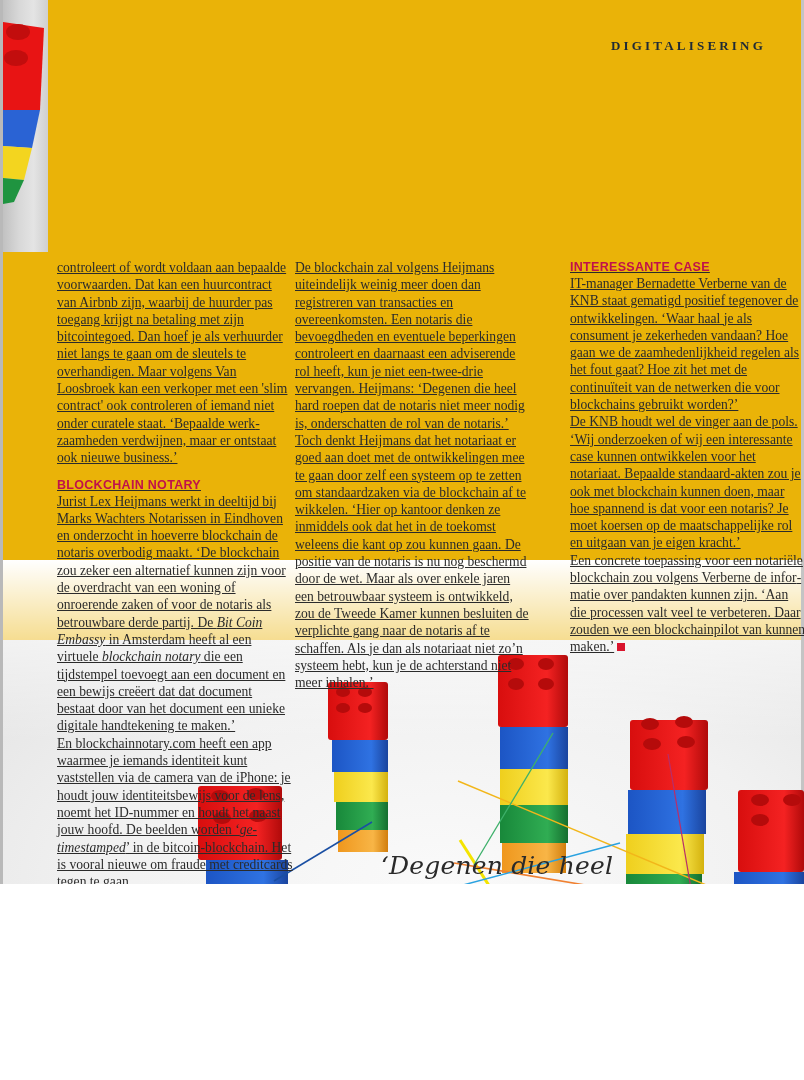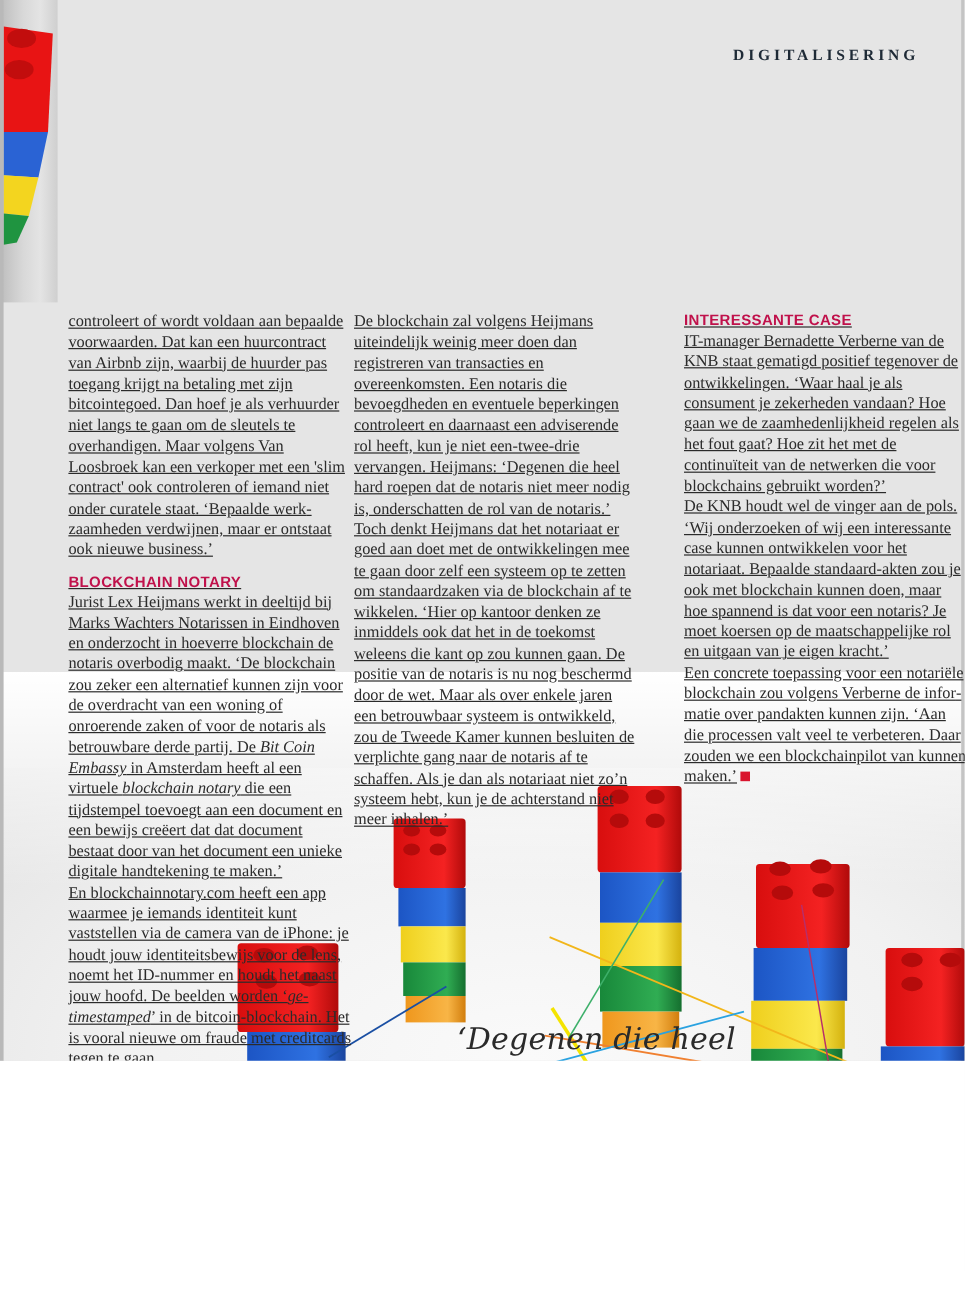--- a/index.html
+++ b/index.html
@@ -1,19 +1,19 @@
 <!DOCTYPE html>
 <html><head>
   <meta charset="utf-8">
   <style>
     * { margin: 0; padding: 0; box-sizing: border-box; }
     html, body { width: 804px; height: 1080px; overflow: hidden; background: #ffffff; }
     body { position: relative; font-family: "Liberation Serif", "DejaVu Serif", serif; color: #2a2a2a; }
 
-    .page { position: absolute; left: 0; top: 0; width: 804px; height: 884px; background: #e5e5e5; overflow: hidden; }
+    .page { position: absolute; left: 0; top: 0; width: 804px; height: 884px; background: #eab308; overflow: hidden; }
 
     
     .left-strip { position: absolute; left: 0; top: 0; width: 48px; height: 252px;
       background: linear-gradient(90deg, #bdbdbd 0%, #d8d8d8 40%, #e4e4e4 70%, #cfcfcf 100%); overflow: hidden; }
     .left-edge { position: absolute; left: 0; top: 0; width: 3px; height: 1080px; background: #b9b9b9; }
     .right-edge { position: absolute; right: 0; top: 0; width: 3px; height: 1080px; background: #c4c4c4; }
 
     
     .photo-bg { position: absolute; left: 0; top: 640px; width: 804px; height: 440px;
       background: radial-gradient(ellipse at 55% 55%, #fafafa 0%, #f1f1f1 55%, #e2e2e2 100%); }

